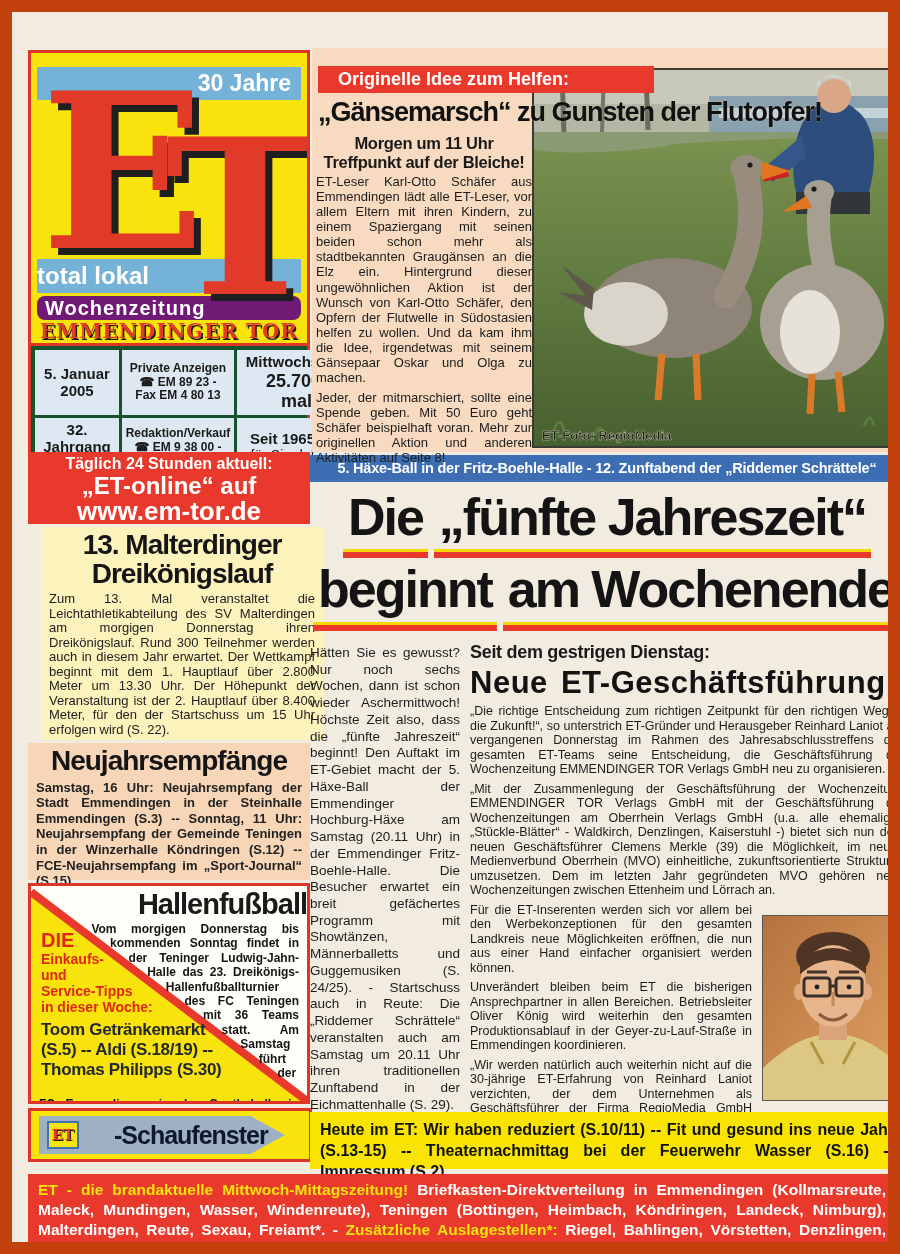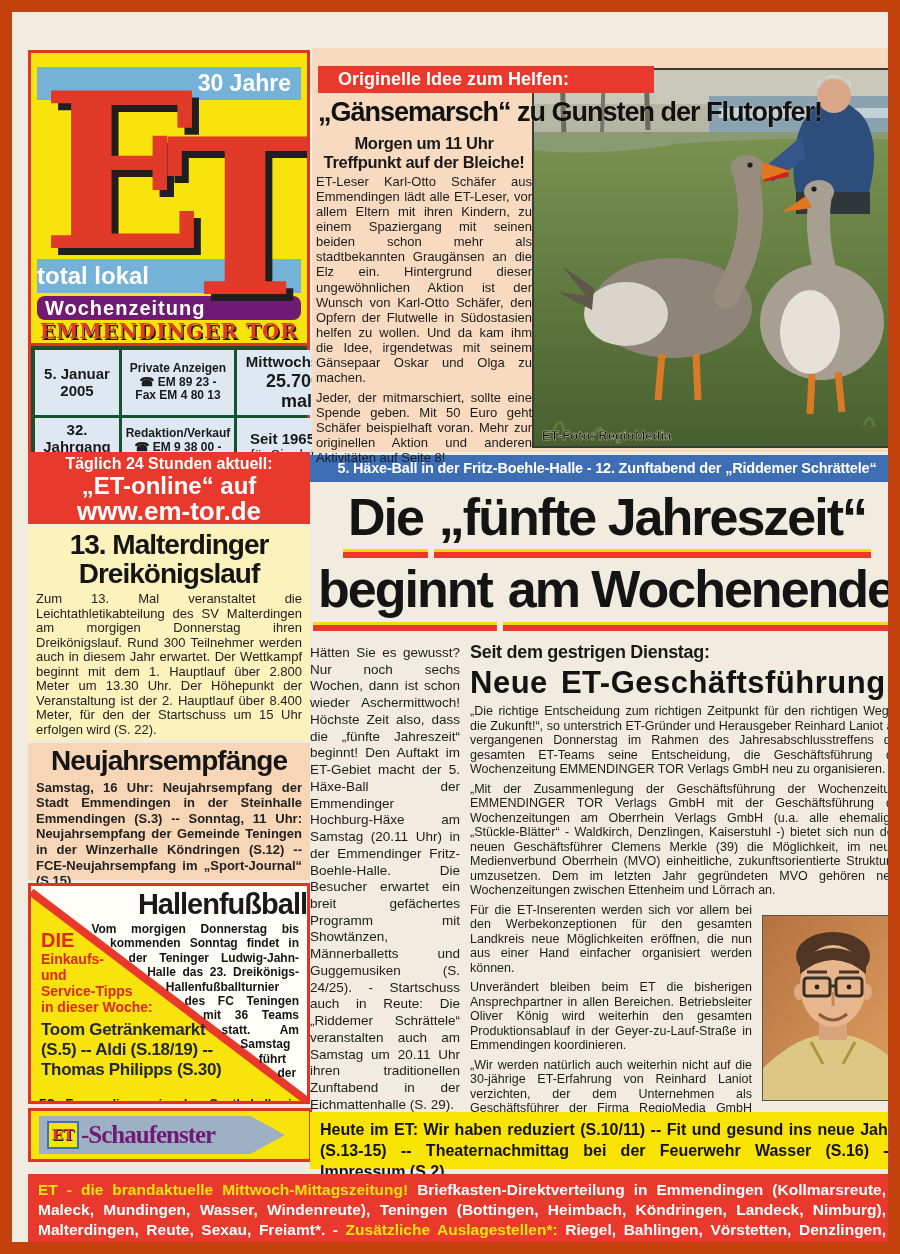--- a/index.html
+++ b/index.html
@@ -21,39 +21,39 @@
   .stripe-gray { position:absolute; left:6px; right:6px; top:243px; height:24px; background:#701a75; color:#fff; font-weight:bold; font-size:20px; line-height:24px; padding-left:8px; letter-spacing:1px; z-index:2;border-radius:8px;}
   .paper-name { position:absolute; left:0; right:0; top:266px; text-align:center; font-family:"DejaVu Serif", serif; font-weight:bold; font-size:20px; color:#e23a28; text-shadow:1.5px 1.5px 0 #1f1f1f; letter-spacing:1px; z-index:4;}
   .info-area { background:#14532d; border-top:3px solid #dd3527; padding:4px; display:grid; grid-template-columns:84px 112px 1fr; gap:3px; }
   .info-cell { background:#dde8f2; text-align:center; padding:4px 1px; font-weight:bold; line-height:1.12; display:flex; flex-direction:column; justify-content:center;}
   .info-main { font-size:15px; }
   .info-small { font-size:12px; }
   .online-banner { position:absolute; left:16px; top:440px; width:282px; height:72px; background:#e8392c; color:#fff; text-align:center; padding-top:3px;}
   .online-l1 { font-size:16px; font-weight:bold; }
   .online-l2 { font-size:24px; font-weight:bold; line-height:1.05; }
   .online-l3 { font-size:26px; font-weight:bold; line-height:1.05; }
-  .art1 { position:absolute; left:16px; top:515px; width:282px; height:213px; background:#fcf2bc; padding:4px 8px; }
+  .art1 { position:absolute; left:29px; top:515px; width:282px; height:213px; background:#fcf2bc; padding:4px 8px; }
   .art1 h2, .art2 h2 { font-size:28px; letter-spacing:-1px; line-height:1.02; text-align:center; color:#151515;}
   .art-body { font-size:13px; line-height:1.12; text-align:justify; color:#222; margin-top:4px;}
   .art2 { position:absolute; left:16px; top:731px; width:282px; height:137px; background:#f7d6b8; padding:4px 8px; }
   .art2 .art-body { font-weight:bold; font-size:13px; line-height:1.2;}
   .hf-box { position:absolute; left:16px; top:871px; width:282px; height:221px; background:#fefdf8; border:3px solid #dd3527; overflow:hidden;}
   .hf-tri { position:absolute; inset:0; z-index:0;}
   .hf-title { position:relative; z-index:2; text-align:right; font-size:29px; font-weight:bold; letter-spacing:-1px; padding-left:30px; margin-top:2px;}
   .hf-bodywrap { position:absolute; left:8px; right:8px; top:36px; bottom:4px; z-index:1; }
   .hf-spacer { float:left; width:100%; height:100%; shape-outside:polygon(0 0, 13% 0, 100% 100%, 0 100%); }
   .hf-body { font-size:12px; font-weight:bold; line-height:1.2; text-align:justify; color:#141414;}
   .hf-tips { position:absolute; left:10px; top:44px; width:200px; z-index:2; }
   .tips-die { color:#e02818; font-weight:bold; font-size:20px; line-height:1.05;}
   .tips-intro { color:#e02818; font-weight:bold; font-size:14px; line-height:1.15; white-space:pre-line;}
   .tips-list { color:#23282e; font-weight:bold; font-size:17px; line-height:1.18; margin-top:5px; width:190px; letter-spacing:-0.3px;}
   .sf-box { position:absolute; left:16px; top:1096px; width:284px; height:54px; background:#f8e30c; border:3px solid #dd3527; }
-  .sf-arrow { position:absolute; left:8px; top:5px; bottom:5px; width:246px; background:#9db0c4; clip-path:polygon(0 0,86% 0,100% 50%,86% 100%,0 100%); display:flex; align-items:center; }
+  .sf-arrow { position:absolute; left:8px; top:5px; bottom:5px; width:246px; background:#9db0c4; clip-path:polygon(0 0,86% 0,100% 50%,86% 100%,0 100%); display:flex; align-items:center;gap:33px; }
   .sf-badge { width:32px; height:28px; margin-left:8px; background:#f8e30c; border:2px solid #3f72b5; color:#e23a28; font-family:"DejaVu Serif", serif; font-weight:bold; font-size:15px; text-shadow:1px 1px 0 #222; display:flex; align-items:center; justify-content:center;}
-  .sf-label { color:#701a75; font-weight:bold; font-size:25px; letter-spacing:-1px; margin-left:2px;font-family:Liberation Serif, serif;}
+  .sf-label { color:#0f172a; font-weight:bold; font-size:25px; letter-spacing:-1px; margin-left:2px;}
   
   .tr-panel { position:absolute; left:300px; top:36px; width:590px; height:404px; background:#f7dabf; }
   .kicker-band { position:absolute; left:306px; top:54px; width:336px; height:27px; background:#e8392c; color:#fff; font-weight:bold; font-size:18px; line-height:27px; padding-left:20px; z-index:3;}
   .goose-photo { position:absolute; left:520px; top:56px; width:372px; height:380px; border:2px solid #3a3a34; z-index:1; background:#6a8447;}
   .goose-headline { position:absolute; left:306px; top:85px; width:586px; font-size:27px; font-weight:bold; letter-spacing:-1px; color:#111; z-index:2; text-shadow:0 0 2px rgba(240,220,200,.5);}
   .goose-lead { position:absolute; left:306px; top:122px; width:212px; text-align:center; font-weight:bold; font-size:16.5px; line-height:1.15; letter-spacing:-0.3px; z-index:2;}
   .goose-body { position:absolute; left:304px; top:162px; width:216px; font-size:13px; line-height:1.16; text-align:justify; z-index:2; color:#1c1c1c;}
   .goose-body p + p { margin-top:5px; }
   
   .event-banner { position:absolute; left:298px; top:443px; width:594px; height:27px; background:#3d6db2; color:#fff; font-weight:bold; font-size:14.5px; line-height:27px; text-align:center; letter-spacing:-0.2px;}

